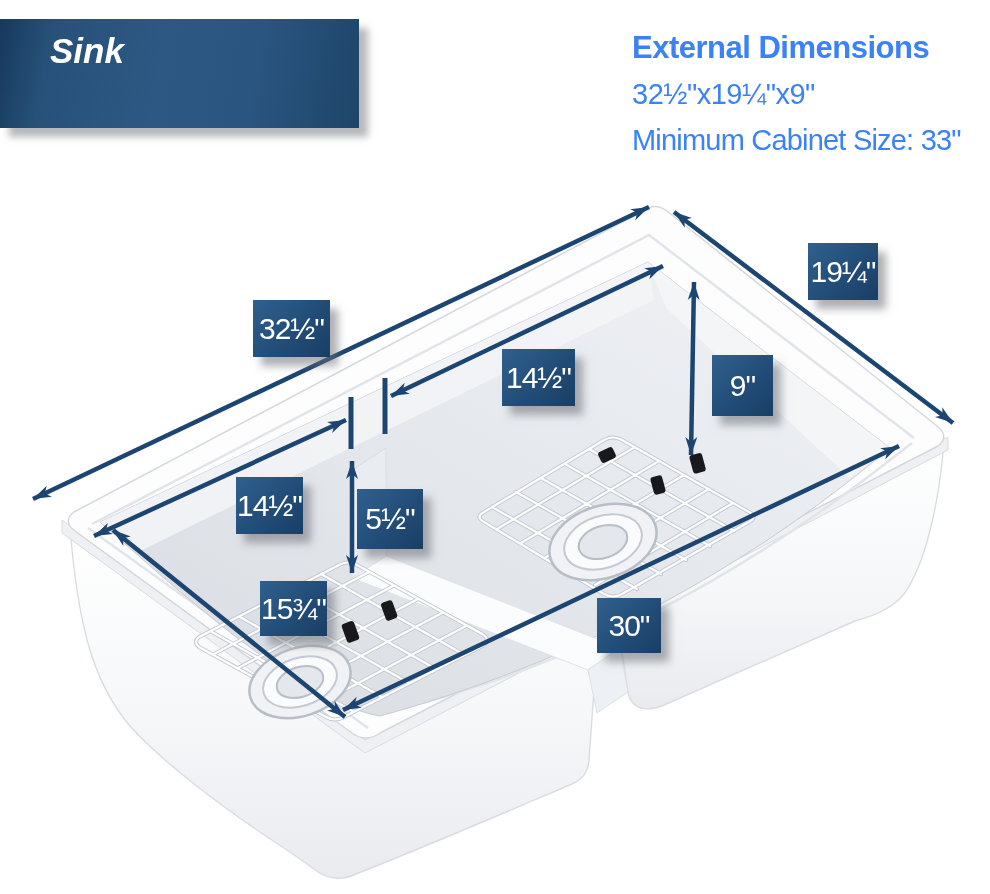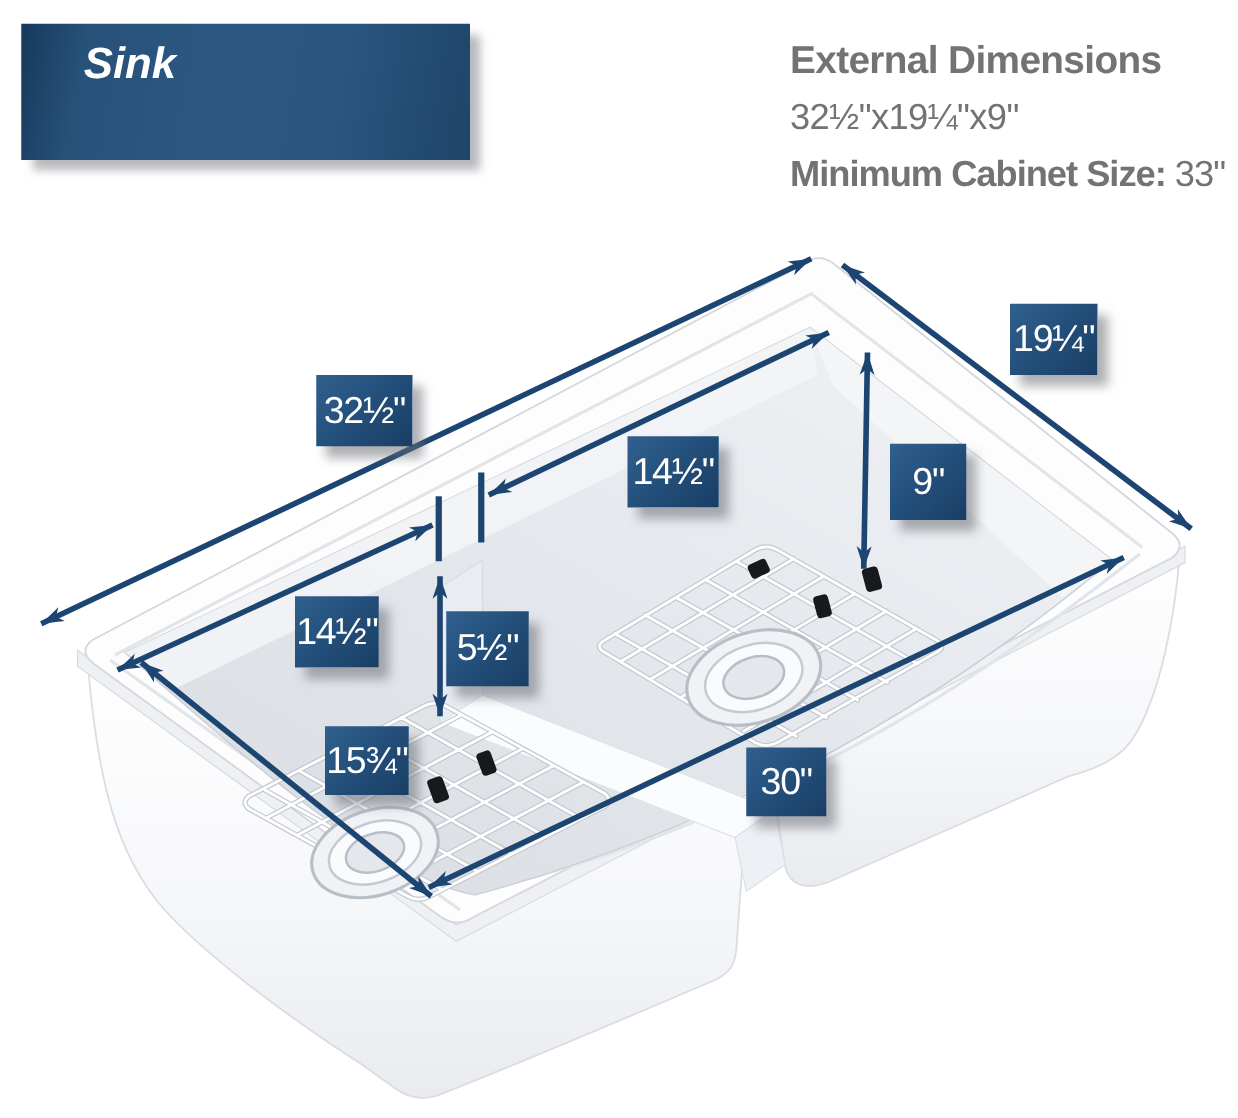--- a/index.html
+++ b/index.html
@@ -2,34 +2,34 @@
 <html><head>
 <meta charset="utf-8">
 <style>
   html,body{margin:0;padding:0;background:#ffffff;}
   body{width:990px;height:894px;position:relative;overflow:hidden;
        font-family:"Liberation Sans",sans-serif;}
   .stage{position:absolute;inset:0;}
 
   
   .banner{
-    position:absolute;left:17px;top:19px;width:359px;height:109px;
+    position:absolute;left:0;top:19px;width:359px;height:109px;
     background:linear-gradient(100deg,#16395c 0%,#275179 14%,#2c5883 45%,#2a5580 70%,#1e4569 100%);
     box-shadow:9px 9px 7px rgba(125,128,133,.55);
     color:#ffffff;font-style:italic;font-weight:bold;
     padding:10px 0 0 50px;box-sizing:border-box;
   }
   .banner-line{font-size:35px;line-height:43px;letter-spacing:0px;}
 
   
-  .ext{position:absolute;left:632px;top:30px;width:356px;color:#737373;}
+  .ext{position:absolute;left:632px;top:30px;width:356px;color:#3b82f6;}
   .ext-title{font-size:31px;font-weight:bold;letter-spacing:-0.5px;margin:0 0 12px 0;}
   .ext-size{font-size:29px;font-weight:normal;letter-spacing:-0.5px;margin:0 0 13px 0;}
   .ext-cab{font-size:29px;letter-spacing:-0.8px;}
-  .ext-cab .b{font-weight:bold;margin-top:46px;}
+  .ext-cab .b{font-weight:normal;margin-top:46px;}
 
   
   .dim-label{
     position:absolute;display:flex;align-items:center;justify-content:center;
     background:linear-gradient(135deg,#31608e 0%,#24507c 45%,#193e64 100%);
     color:#ffffff;font-size:30px;letter-spacing:-1px;
     box-shadow:8px 9px 8px rgba(107,112,119,.55);
   }
   #lbl-overall-length{left:253px;top:300px;width:77px;height:57px;}
   #lbl-right-bowl   {left:502px;top:349px;width:73px;height:57px;}

